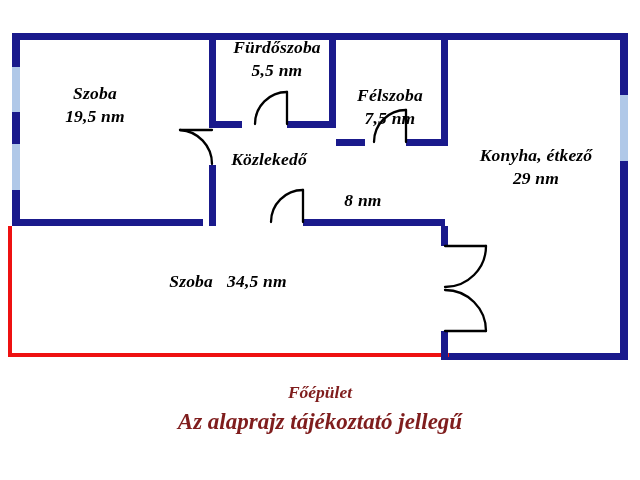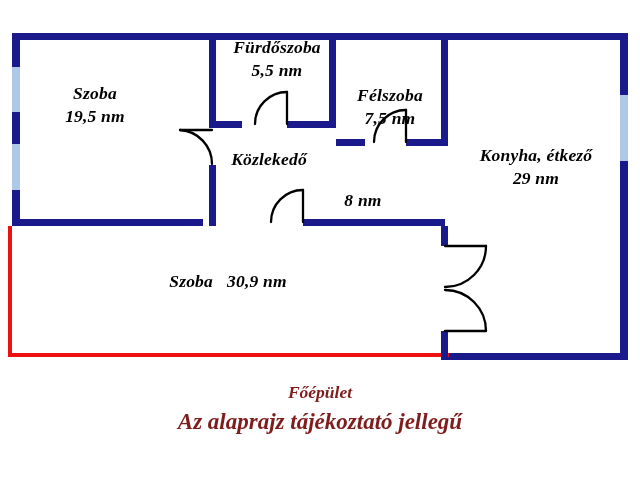--- a/index.html
+++ b/index.html
@@ -157,21 +157,21 @@
   <div class="room-label sz-18" style="left:313px;top:189px;width:100px;">
     <span class="ln">8 nm</span>
   </div>
 
   <div class="room-label sz-18" style="left:452px;top:144px;width:168px;">
     <span class="ln">Konyha, étkező</span>
     <span class="ln">29 nm</span>
   </div>
 
   <div class="room-label sz-18 inline" style="left:128px;top:270px;width:200px;">
-    <span class="ln">Szoba</span><span class="ln" style="padding-left:14px;">30,9 nm</span>
+    <span class="ln">Szoba</span><span class="ln" style="padding-left:14px;">34,5 nm</span>
   </div>
 
   <div id="caption-block">
     <span class="cap-line" id="caption-title">Főépület</span>
     <span class="cap-line" id="caption-note">Az alaprajz tájékoztató jellegű</span>
   </div>
 
 </div>
 
 </body></html>

